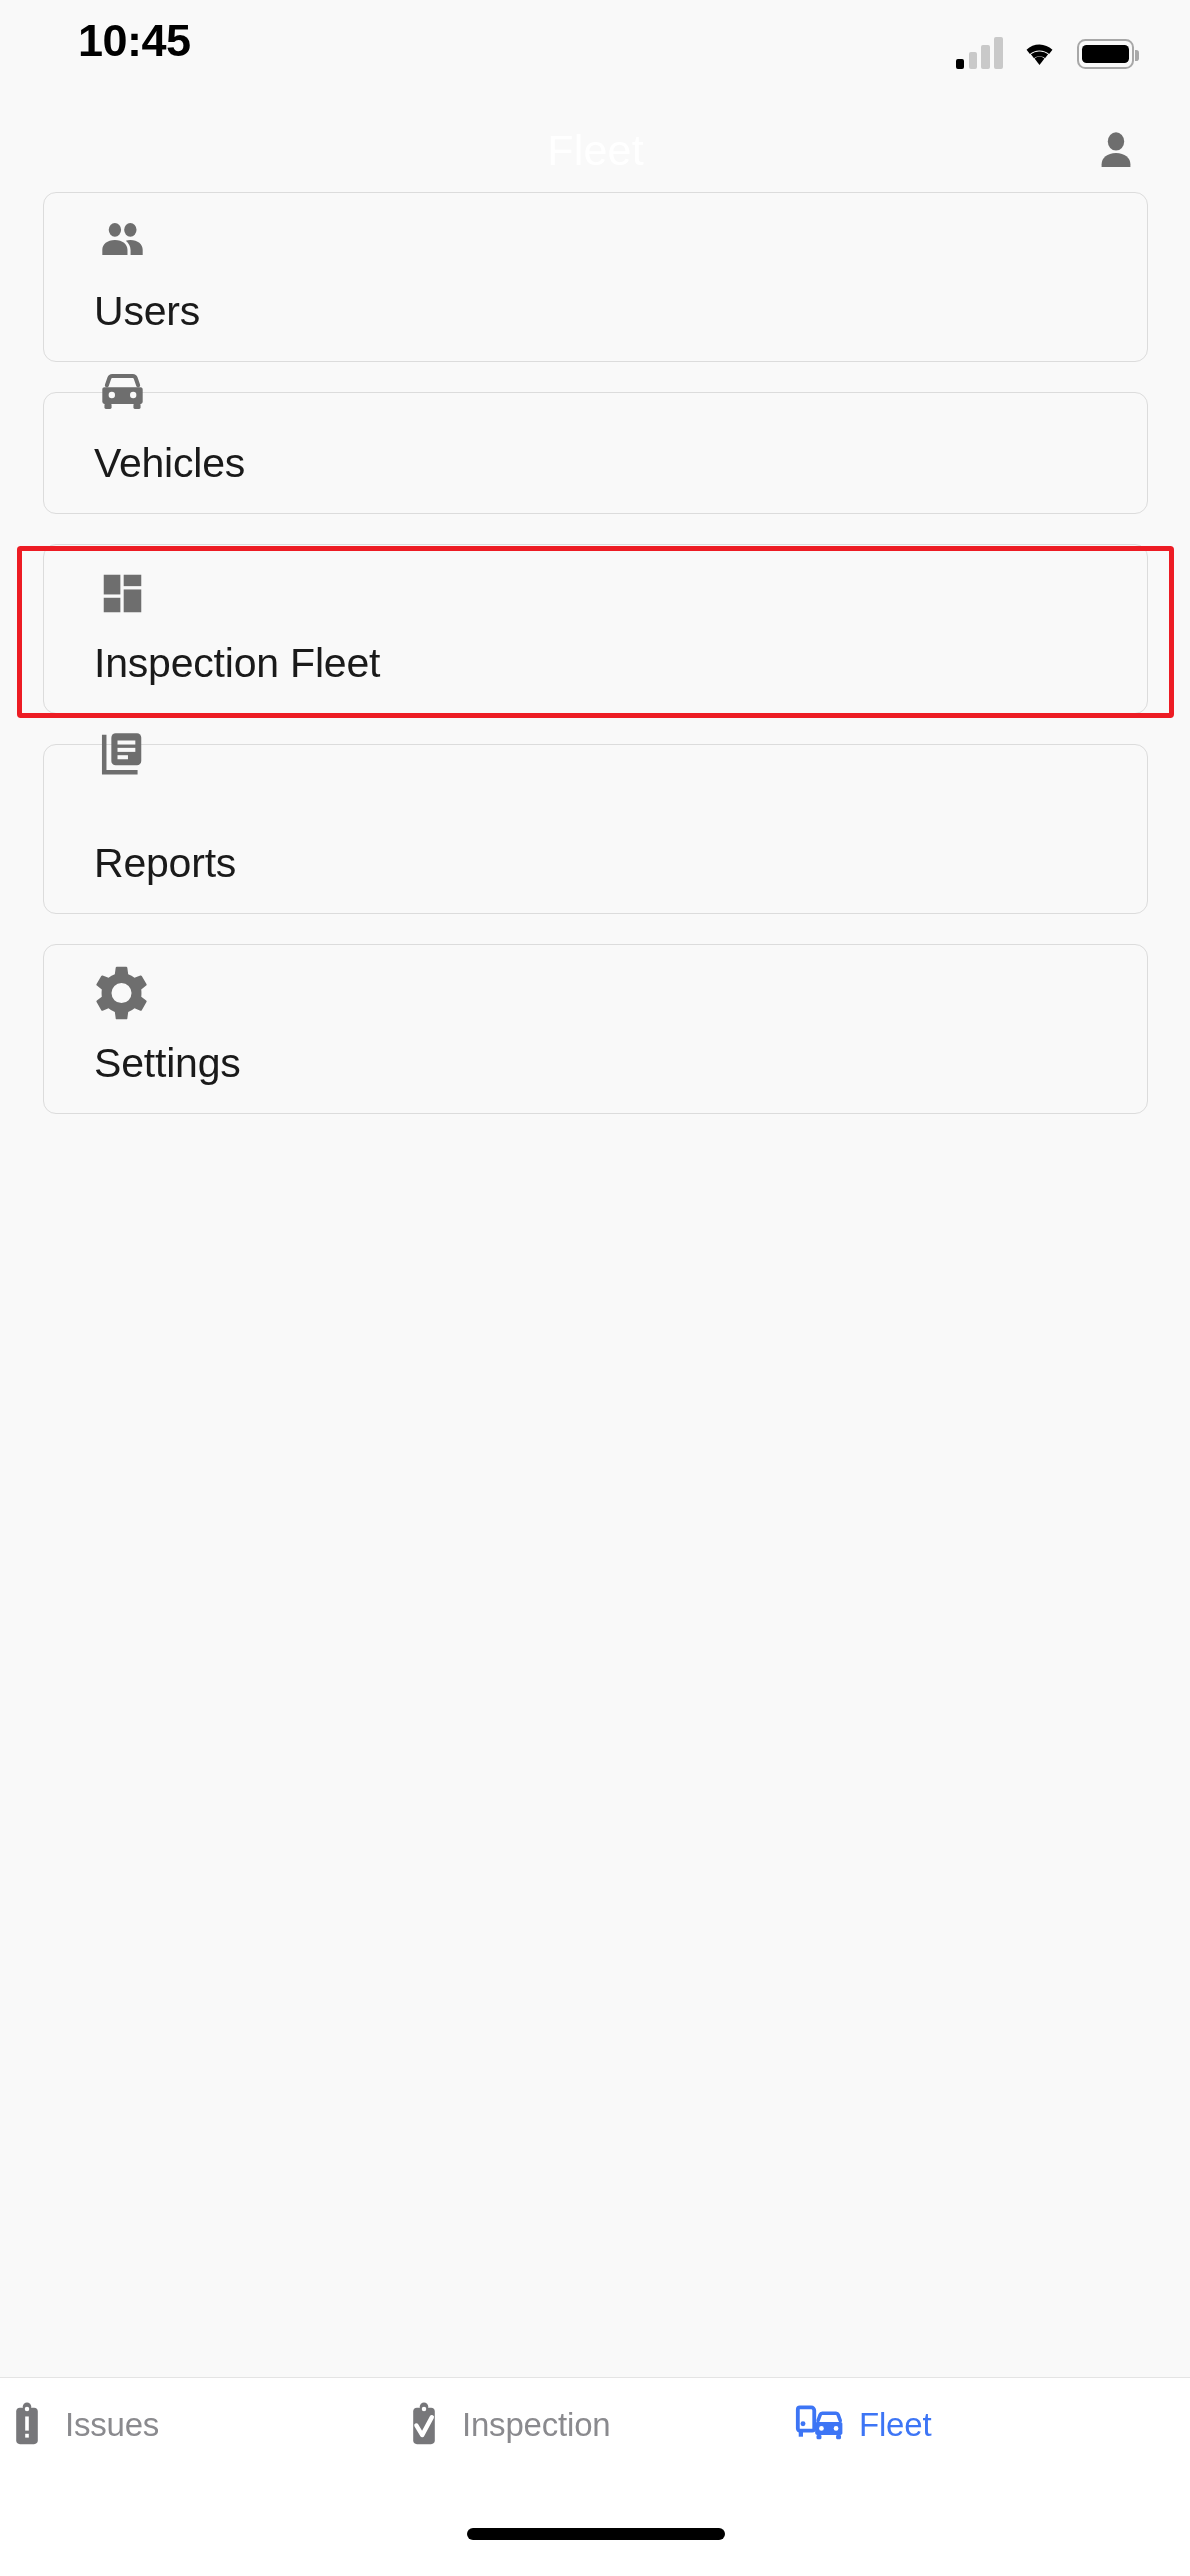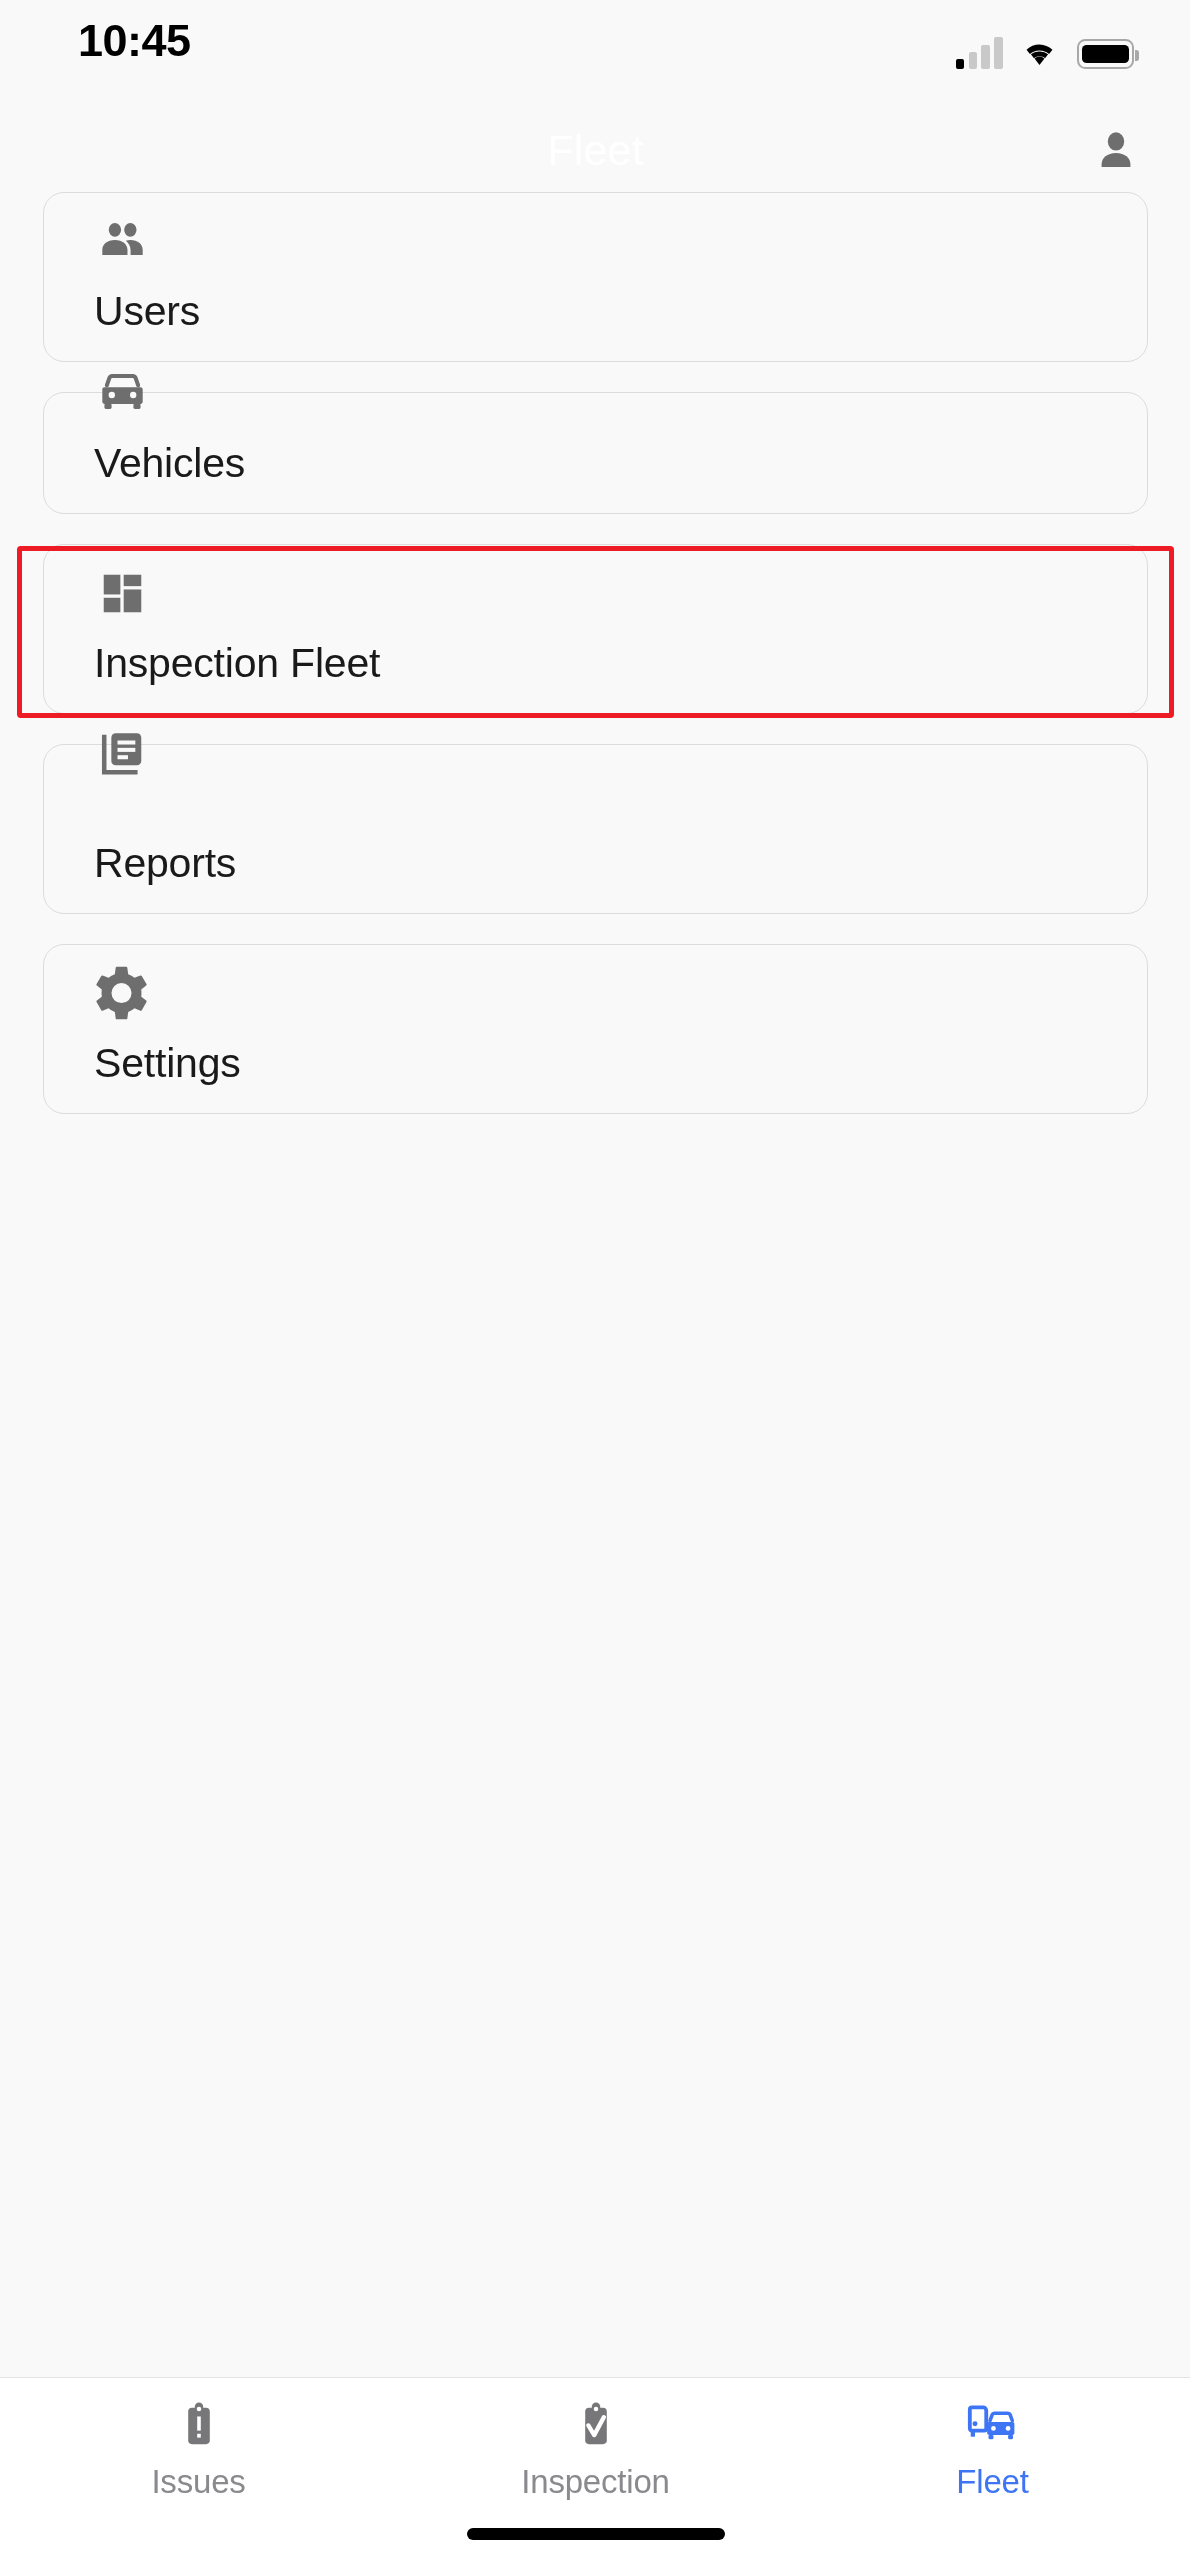--- a/index.html
+++ b/index.html
@@ -91,21 +91,21 @@
   .content {
     position:relative;
     flex:1 1 auto;
     padding:0 43px;
     overflow:hidden;
   }
   .card {
     position:relative;
     background:#F9F9F9;
     border:1.9px solid #DCDCDC;
-    border-radius:21px;
+    border-radius:13px;
     margin-bottom:30px;
     padding:0 50px 28px 50px;
     display:flex;
     flex-direction:column;
     justify-content:flex-end;
   }
   .card-icon {
     width:57px; height:57px;
     margin-bottom:18.5px;
     display:flex; align-items:center; justify-content:flex-start;
@@ -144,21 +144,21 @@
     height:134px;
     background:#FFFFFF;
     border-top:1.9px solid #E4E4E4;
     display:flex;
     align-items:flex-start;
     padding-top:20.4px;
   }
   .tab {
     flex:1 1 0;
     display:flex;
-    flex-direction:column;
+    flex-direction:row;
     align-items:center;
     gap:11px;
   }
   .tab-icon { width:54px; height:54px; display:block; }
   .tab-icon svg { width:54px; height:54px; display:block; }
   .tab-label {
     font-size:33px;
     font-weight:400;
     color:#8A8A8E;
     letter-spacing:-0.2px;

